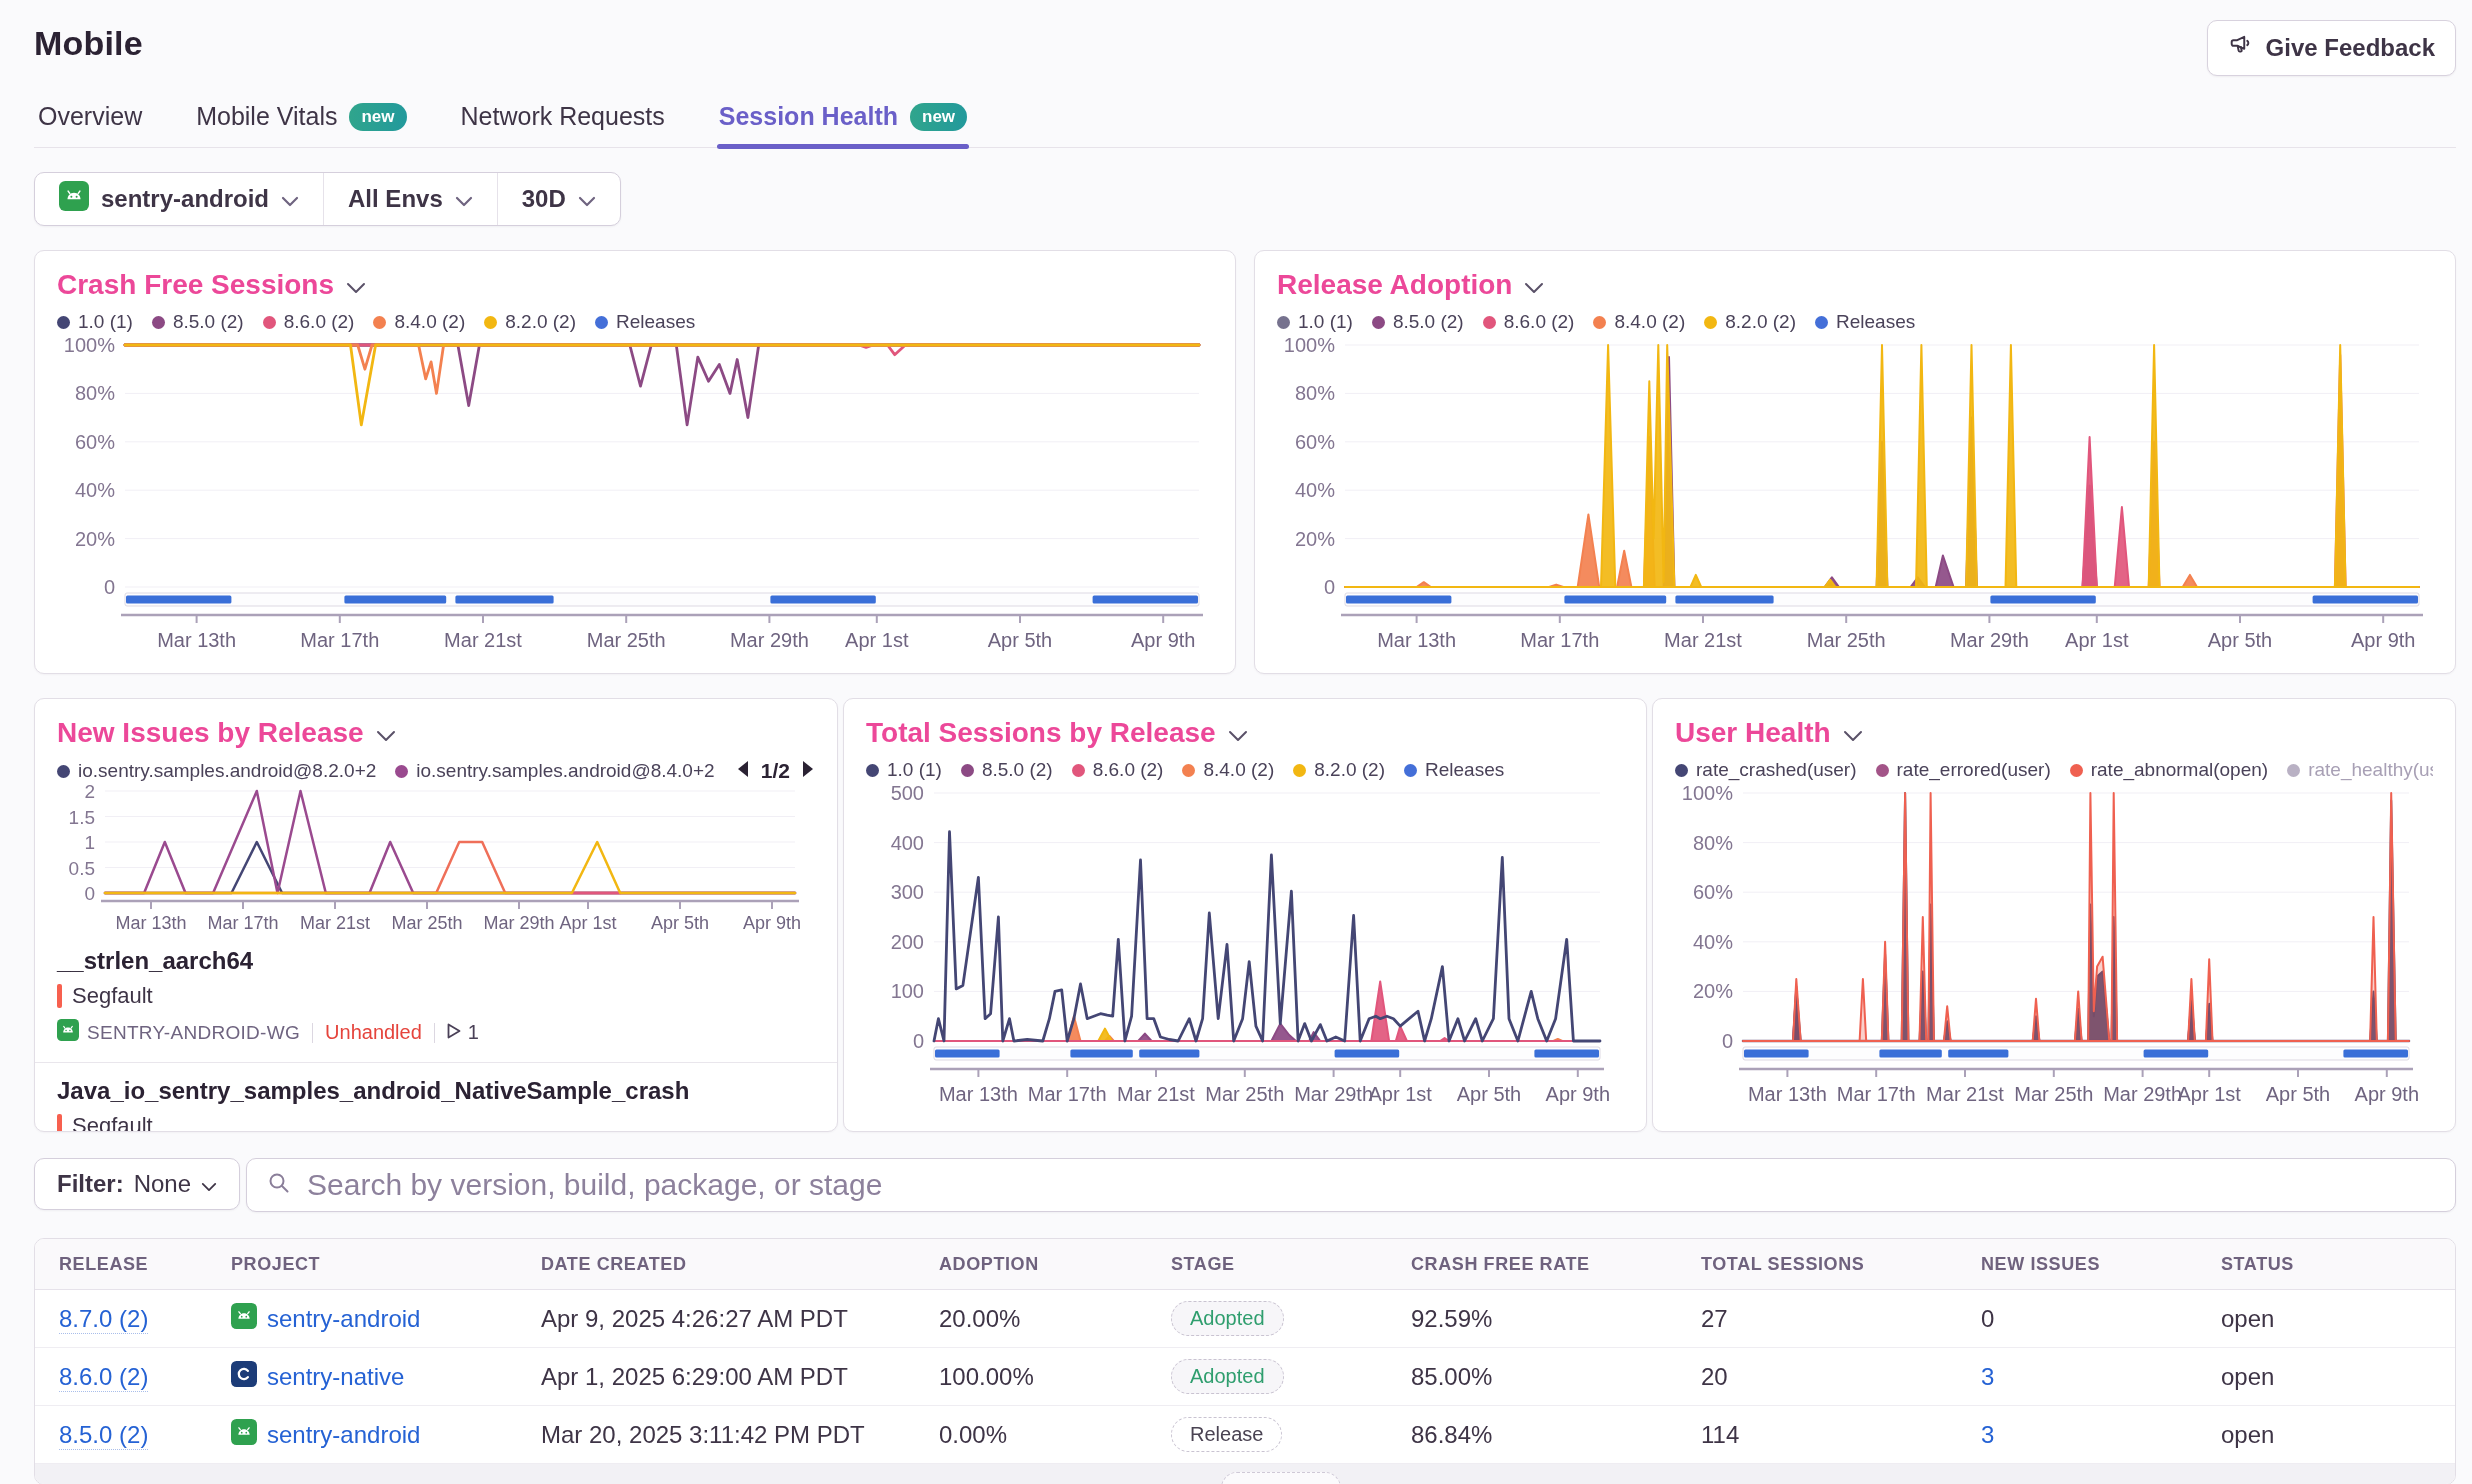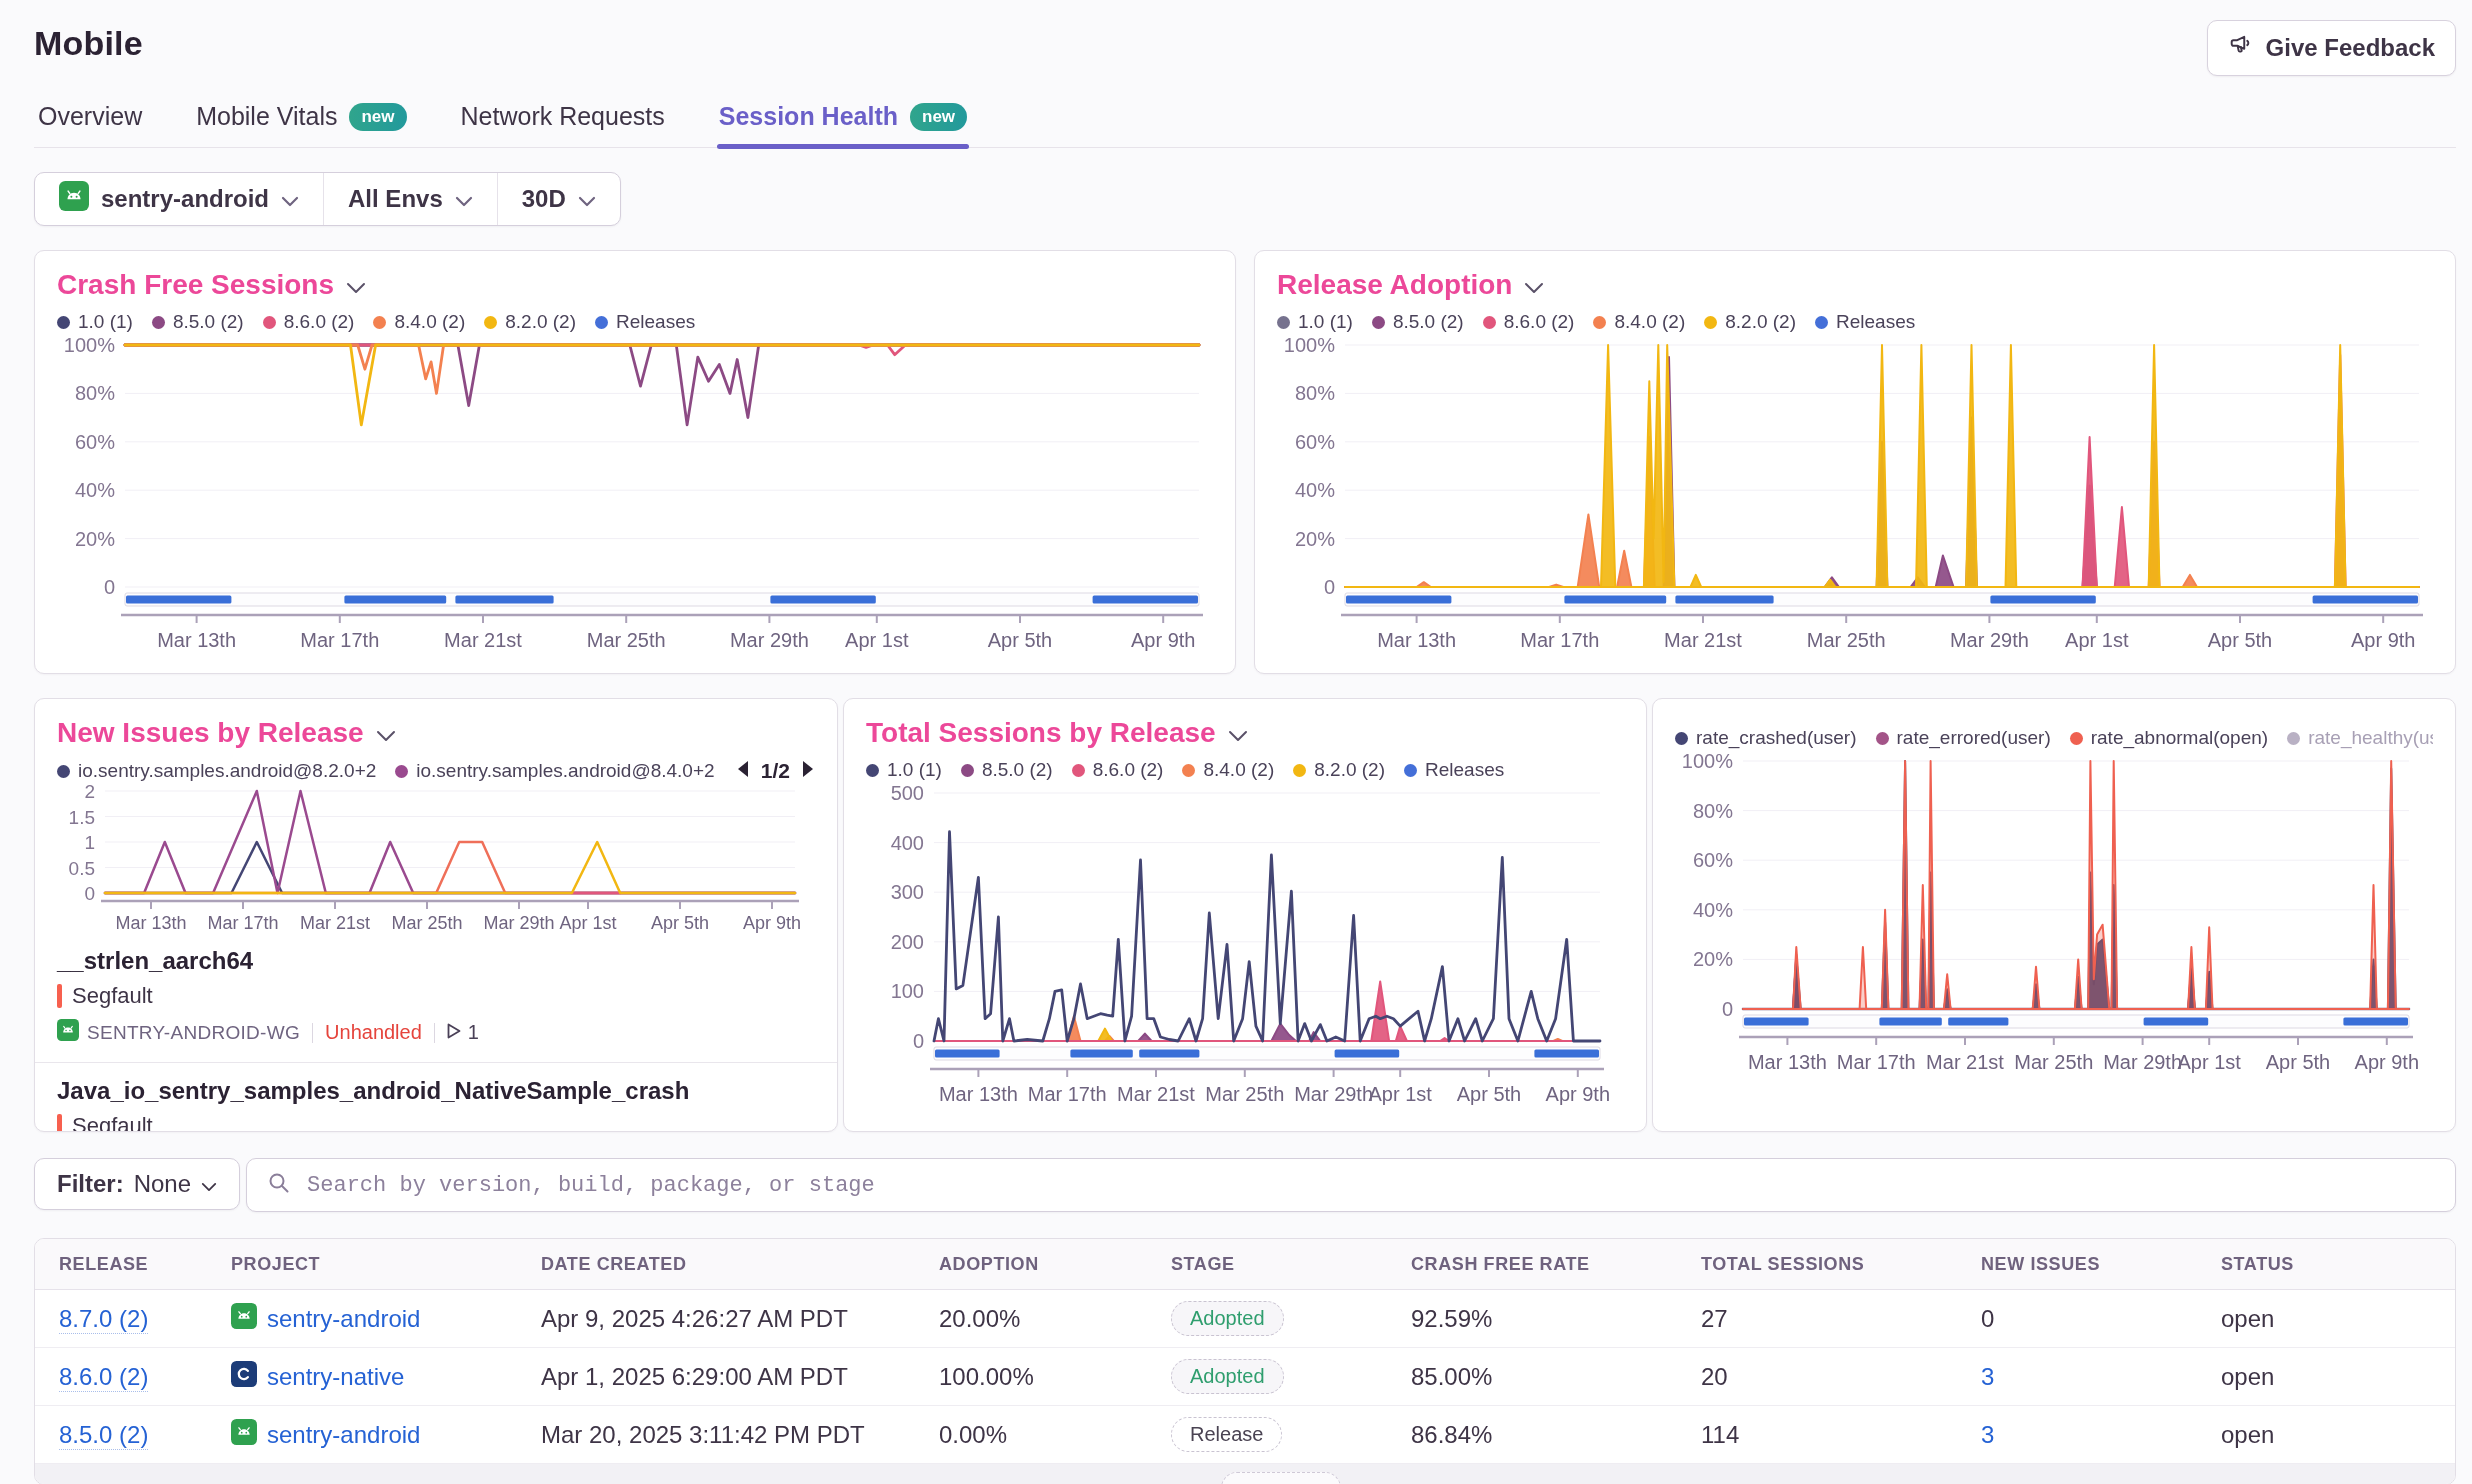--- a/index.html
+++ b/index.html
@@ -51,21 +51,21 @@
   .msep{width:1px;height:20px;background:#DCD7E1;display:inline-block;}
   .unhandled{color:#E5443C;font-size:20px;font-weight:500;}
   .events{display:inline-flex;align-items:center;gap:7px;font-size:20px;color:#4A4057;}
   .card-div{height:1px;background:#E9E6EC;margin:16px -22px 0;}
 
   
   .search-row{display:flex;gap:6px;margin-top:26px;}
   .filter-btn{display:inline-flex;align-items:center;gap:10px;background:#fff;border:1px solid #D5CFDC;border-radius:10px;height:52px;padding:0 22px;font-size:24px;color:#3E3446;cursor:pointer;box-shadow:0 1px 2px rgba(43,34,51,.05);}
   .filter-btn b{font-weight:700;}
   .searchbox{flex:1;display:flex;align-items:center;gap:14px;background:#fff;border:1px solid #D5CFDC;border-radius:10px;height:52px;padding:0 20px;box-shadow:0 1px 2px rgba(43,34,51,.05);}
-  .searchbox input{border:none;outline:none;font-size:22px;flex:1;color:#be185d;font-family:Liberation Mono, monospace;background:transparent;}
+  .searchbox input{border:none;outline:none;font-size:30px;flex:1;color:#be185d;font-family:Liberation Sans, sans-serif;background:transparent;}
   .searchbox input::placeholder{color:#8D819C;}
 
   
   .table-panel{margin-top:26px;background:#fff;border:1px solid #E2DEE6;border-radius:10px;overflow:hidden;}
   .tgrid{display:grid;grid-template-columns:196px 310px 398px 232px 240px 290px 280px 240px 1fr;align-items:center;}
   .thead{background:#FAF9FB;border-bottom:1px solid #E6E2EA;height:50px;}
   .th{font-size:18px;font-weight:700;color:#6F627E;letter-spacing:.6px;}
   .tgrid > :first-child{padding-left:24px;}
   .trow{height:57px;border-bottom:1px solid #EFEDF2;font-size:24px;color:#3E3446;}
   a.blue{color:#2562D4;text-decoration:none;cursor:pointer;}
@@ -485,20 +485,26 @@
             <line x1="534.2" x2="534.2" y1="284.0" y2="292.0" stroke="#ABA1B8" stroke-width="2"></line>
             <text x="534.2" y="316.0" text-anchor="middle" font-size="20" fill="#6F6480">Apr 1st</text>
             <line x1="623.0" x2="623.0" y1="284.0" y2="292.0" stroke="#ABA1B8" stroke-width="2"></line>
             <text x="623.0" y="316.0" text-anchor="middle" font-size="20" fill="#6F6480">Apr 5th</text>
             <line x1="711.8" x2="711.8" y1="284.0" y2="292.0" stroke="#ABA1B8" stroke-width="2"></line>
             <text x="711.8" y="316.0" text-anchor="middle" font-size="20" fill="#6F6480">Apr 9th</text>
           </svg></div>
     </div>
 
     <div class="panel panel-md">
+      <div class="ptitle">
+        <span>User Health</span>
+        <span><svg width="20" height="12" viewBox="0 0 20 12" fill="none">
+              <path d="M2 2l8 8 8-8" stroke="#5A5168" stroke-width="2" stroke-linecap="round" stroke-linejoin="round"></path>
+            </svg></span>
+      </div>
       <div class="legendrow">
           <div class="legend">
             <span class="legend-item">
               <i class="dot" style="background: rgb(68, 70, 116);"></i>
               <span>rate_crashed(user)</span>
             </span>
             <span class="legend-item">
               <i class="dot" style="background: rgb(163, 84, 136);"></i>
               <span>rate_errored(user)</span>
             </span>

